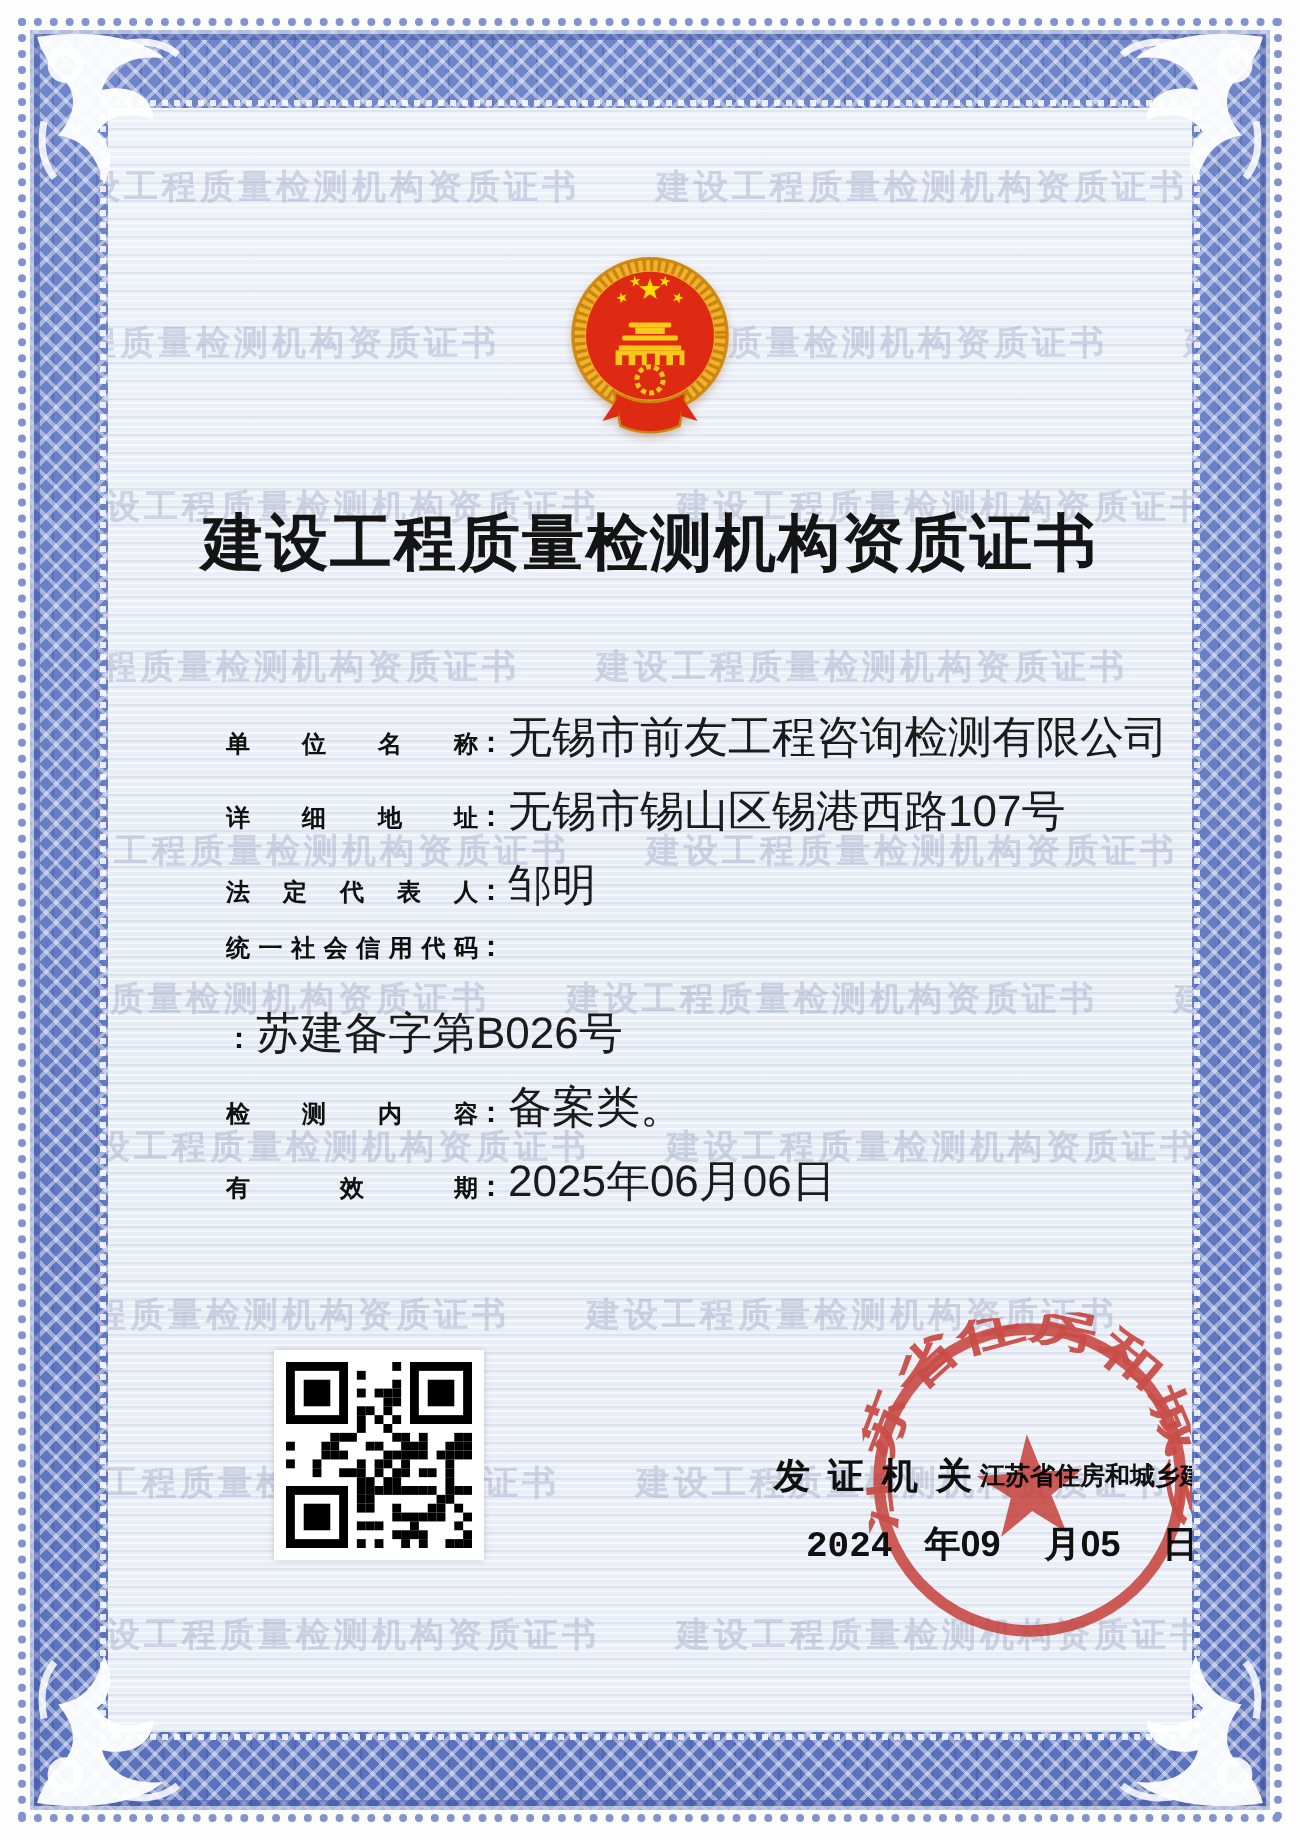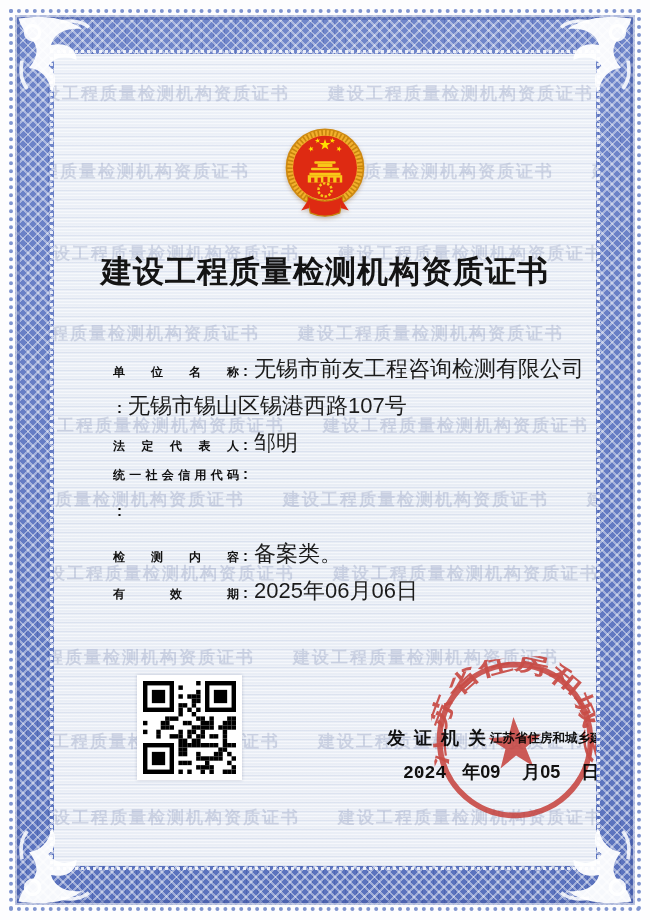--- a/index.html
+++ b/index.html
@@ -180,34 +180,36 @@
 
       <div class="title">建设工程质量检测机构资质证书</div>
 
       <div class="fields">
         <div class="field-row">
           <span class="field-label">单　位　名　称</span>
           <span class="field-colon">:</span>
           <span class="field-value">无锡市前友工程咨询检测有限公司</span>
         </div>
         <div class="field-row">
+          <span class="field-label">详　细　地　址</span>
           <span class="field-colon">:</span>
           <span class="field-value">无锡市锡山区锡港西路107号</span>
         </div>
         <div class="field-row">
           <span class="field-label">法 定 代 表 人</span>
           <span class="field-colon">:</span>
           <span class="field-value">邹明</span>
         </div>
         <div class="field-row">
           <span class="field-label">统一社会信用代码</span>
           <span class="field-colon">:</span>
         </div>
         <div class="field-row">
           <span class="field-colon">:</span>
+          <span class="field-value">苏建备字第B026号</span>
         </div>
         <div class="field-row">
           <span class="field-label">检　测　内　容</span>
           <span class="field-colon">:</span>
           <span class="field-value">备案类。</span>
         </div>
         <div class="field-row">
           <span class="field-label">有　　效　　期</span>
           <span class="field-colon">:</span>
           <span class="field-value">2025年06月06日</span>

